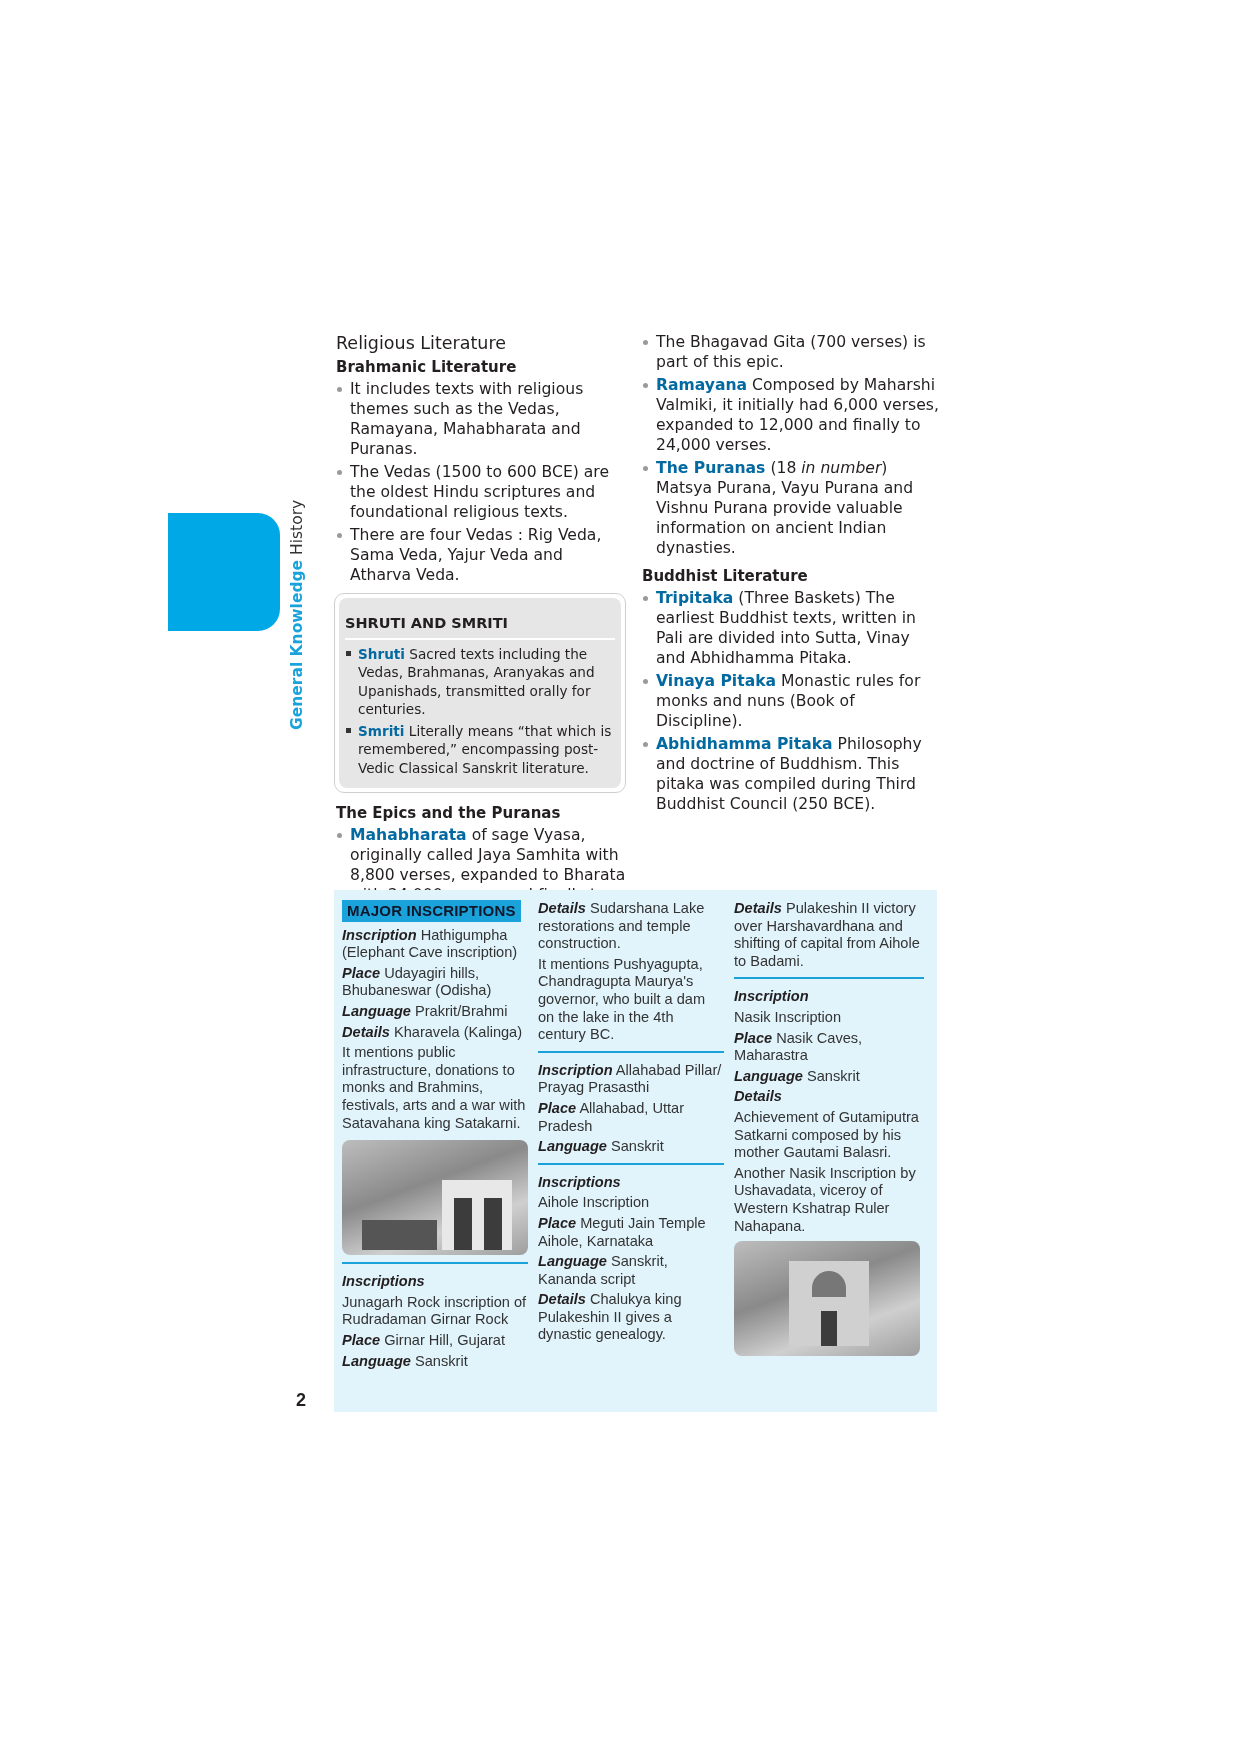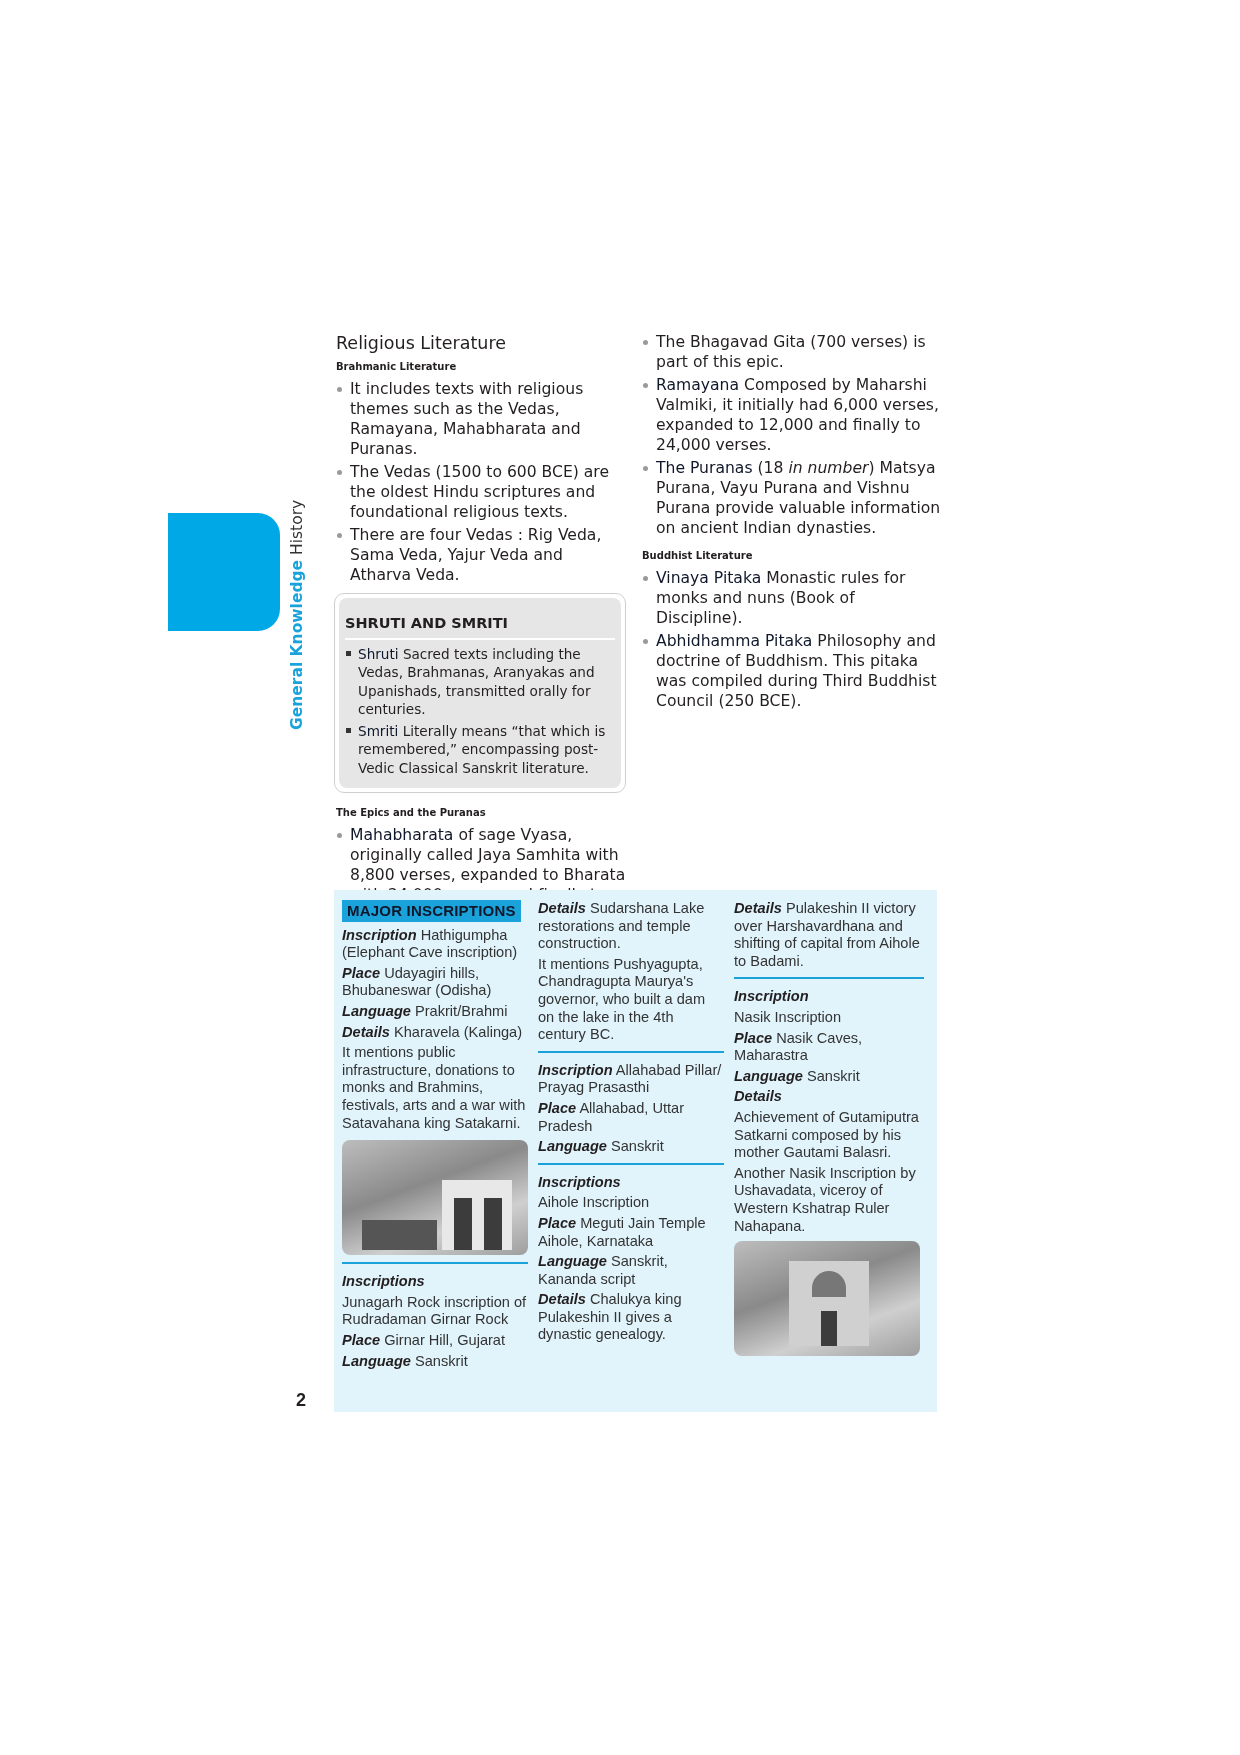--- a/index.html
+++ b/index.html
@@ -8,26 +8,26 @@
   .tab { position:absolute; left:168px; top:513px; width:112px; height:118px;
          background:#00a9e6; border-radius:0 22px 22px 0; }
   .side-label { position:absolute; left:288px; top:730px; transform-origin:left top;
          transform:rotate(-90deg); white-space:nowrap; font-size:15.5px; }
   .side-label .gk { color:#1aa3db; font-weight:bold; }
   .side-label .hist { color:#333; }
   .col { position:absolute; font-size:15.6px; line-height:20px; }
   .col-left { left:336px; top:332px; width:290px; }
   .col-right { left:642px; top:332px; width:300px; }
   h2 { font-size:17.5px; font-weight:normal; margin:0 0 3px 0; line-height:22px; }
-  h3 { font-size:10px; font-weight:bold; margin:0 0 2px 0; line-height:20px; }
+  h3 { font-size:15px; font-weight:bold; margin:0 0 2px 0; line-height:20px; }
   ul.b { list-style:none; margin:0; padding:0; }
   ul.b li { position:relative; padding-left:14px; margin-bottom:3px; }
   ul.b li::before { content:""; position:absolute; left:1px; top:8px; width:5px; height:5px;
          border-radius:50%; background:#9a9a9a; }
-  .hl { color:#0f172a; font-weight:normal; }
+  .hl { color:#0369a1; font-weight:bold; }
   .box { margin:8px 0 10px -2px; border:1px solid #cfcfcf; border-radius:10px; padding:4px; }
   .box-inner { background:#e6e6e6; border-radius:8px; padding:16px 6px 8px 6px; font-size:13.6px; line-height:18.5px; }
   .box-title { font-weight:bold; font-size:14.5px; border-bottom:2px solid #fff; padding-bottom:5px; margin-bottom:5px; }
   ul.sq { list-style:none; margin:0; padding:0; }
   ul.sq li { position:relative; padding-left:13px; margin-bottom:3px; }
   ul.sq li::before { content:""; position:absolute; left:1px; top:6px; width:5px; height:5px; background:#333; }
   .insc { position:absolute; left:334px; top:890px; width:603px; height:522px; background:#e1f4fc;
           font-family:"Liberation Sans", sans-serif; font-size:14.6px; line-height:17.6px; color:#333; }
   .icol { position:absolute; top:10px; }
   .ic1 { left:8px; width:186px; }
@@ -79,20 +79,21 @@
 </div>
 
 <div class="col col-right">
   <ul class="b">
     <li>The Bhagavad Gita (700 verses) is part of this epic.</li>
     <li><span class="hl">Ramayana</span> <span>Composed by Maharshi Valmiki, it initially had 6,000 verses, expanded to 12,000 and finally to 24,000 verses.</span></li>
     <li><span class="hl">The Puranas</span> <span>(18 </span><i>in number</i><span>) Matsya Purana, Vayu Purana and Vishnu Purana provide valuable information on ancient Indian dynasties.</span></li>
   </ul>
   <h3 style="margin-top:8px">Buddhist Literature</h3>
   <ul class="b">
+    <li><span class="hl">Tripitaka</span> <span>(Three Baskets) The earliest Buddhist texts, written in Pali are divided into Sutta, Vinay and Abhidhamma Pitaka.</span></li>
     <li><span class="hl">Vinaya Pitaka</span> <span>Monastic rules for monks and nuns (Book of Discipline).</span></li>
     <li><span class="hl">Abhidhamma Pitaka</span> <span>Philosophy and doctrine of Buddhism. This pitaka was compiled during Third Buddhist Council (250 BCE).</span></li>
   </ul>
 </div>
 
 <div class="insc">
   <div class="icol ic1">
     <div class="badge">MAJOR INSCRIPTIONS</div>
     <div class="p"><span class="lbl">Inscription</span> <span>Hathigumpha (Elephant Cave inscription)</span></div>
     <div class="p"><span class="lbl">Place</span> <span>Udayagiri hills, Bhubaneswar (Odisha)</span></div>

